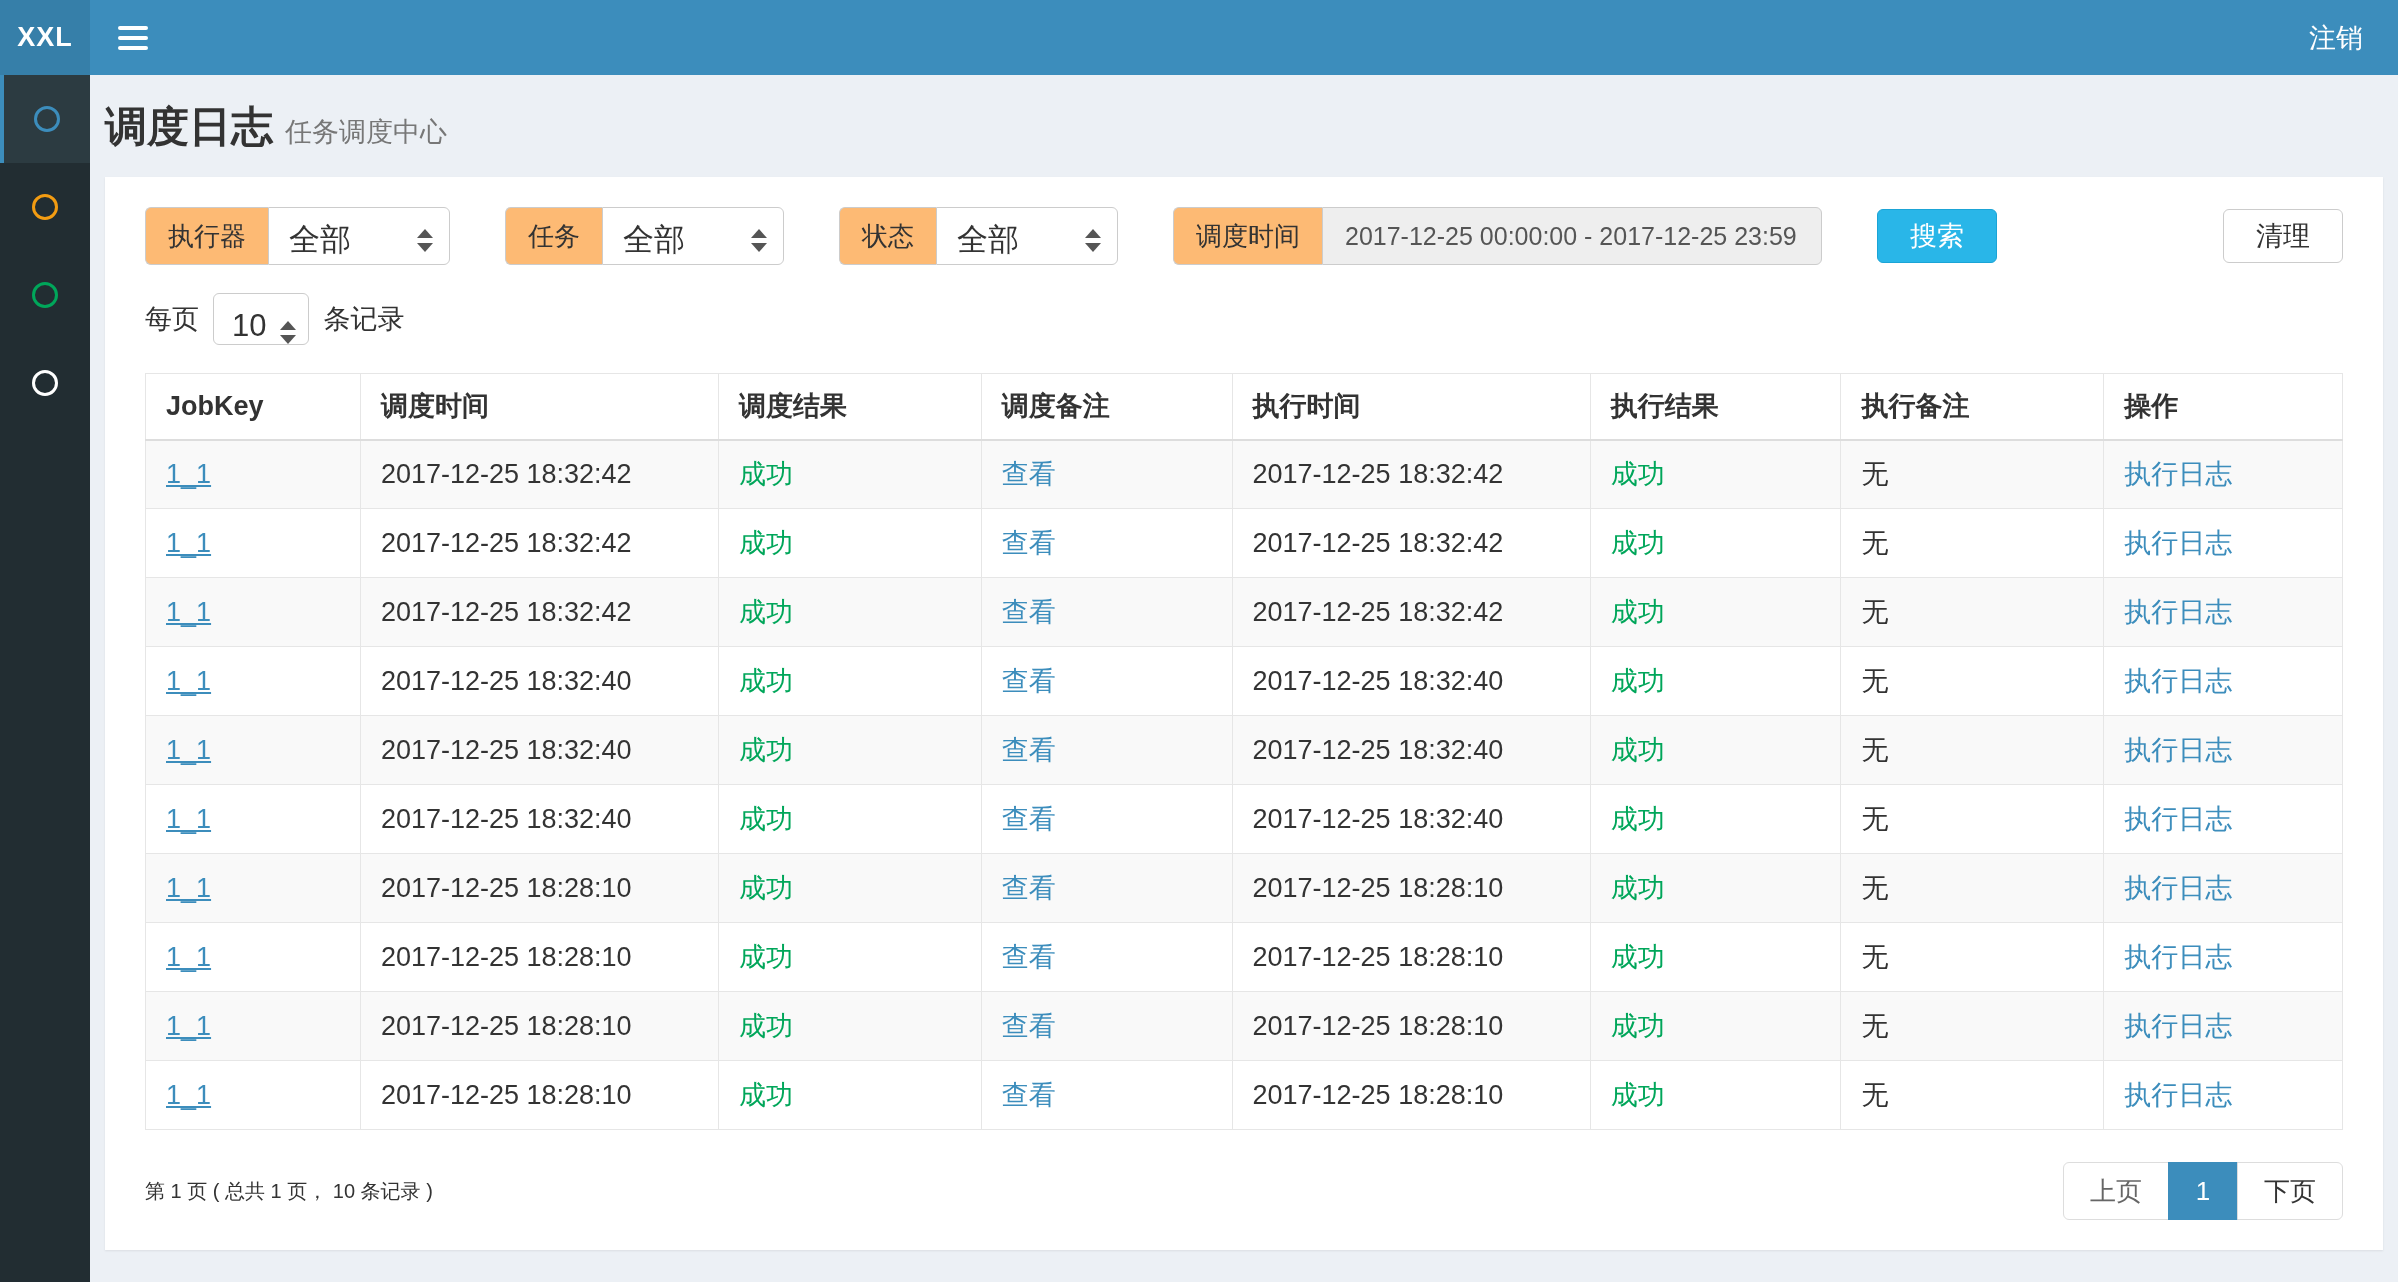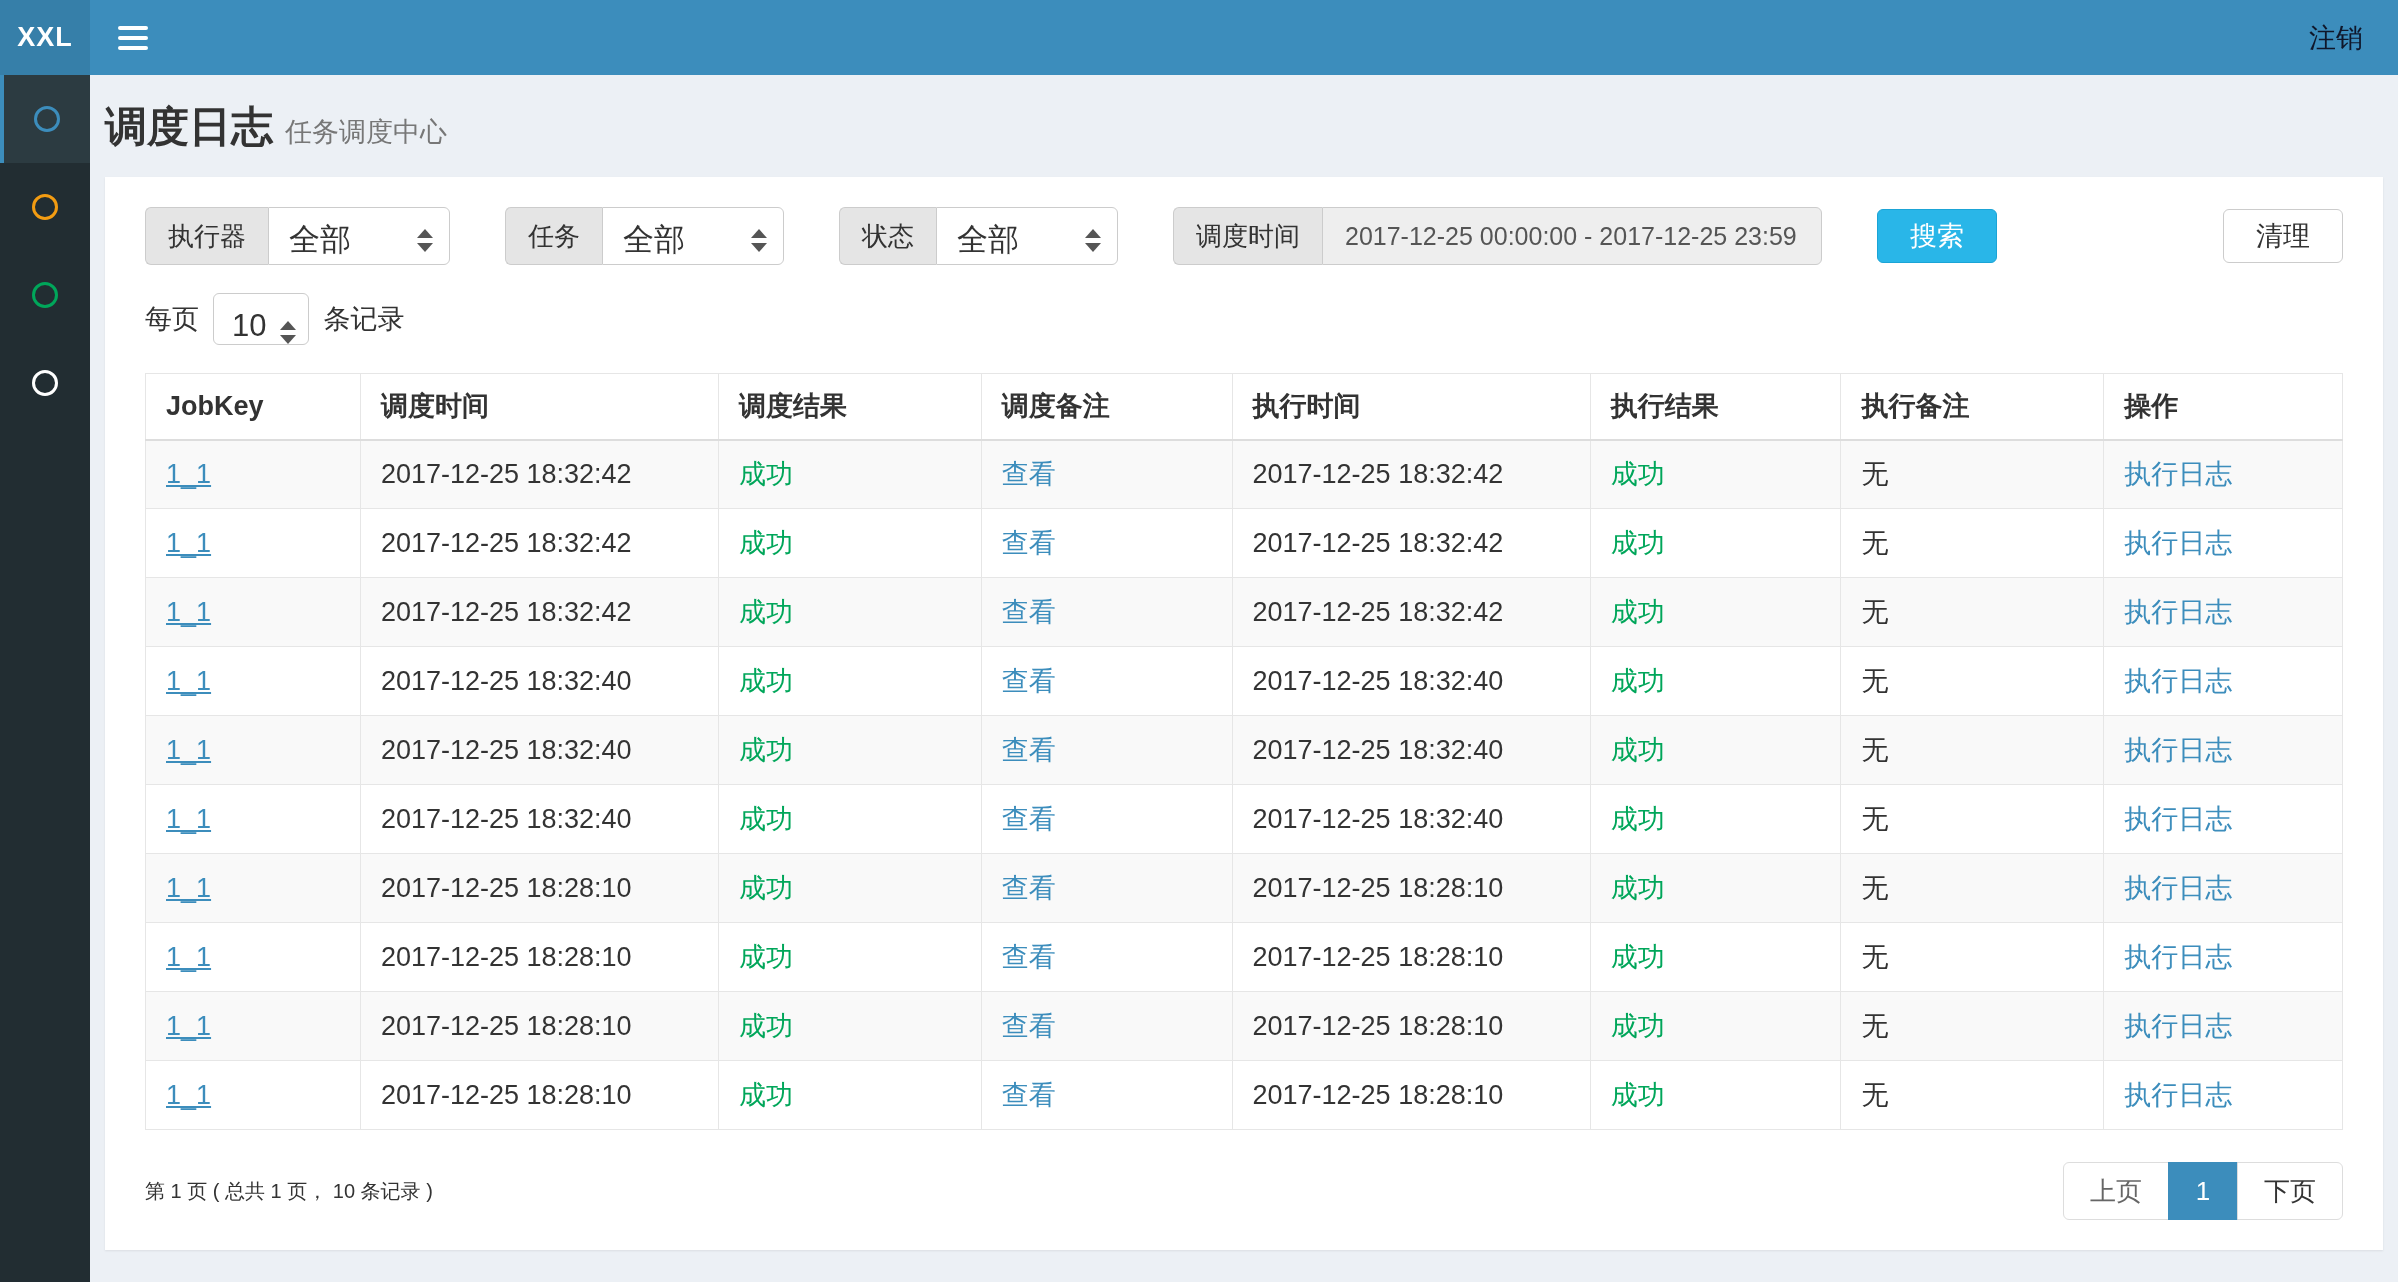--- a/index.html
+++ b/index.html
@@ -19,21 +19,21 @@
     display: flex; align-items: center; justify-content: center;
     font-size: 27px; font-weight: bold; letter-spacing: 1px;
   }
   .hamburger {
     width: 85px; display: flex; flex-direction: column;
     align-items: center; justify-content: center; gap: 6px; cursor: pointer;
   }
   .hamburger i { display: block; width: 30px; height: 4px; background: #fff; border-radius: 2px; }
   .navbar-right {
     margin-left: auto; display: flex; align-items: center;
-    padding-right: 35px; color: #0f172a; font-size: 27px; cursor: pointer;
+    padding-right: 35px; color: #ffffff; font-size: 27px; cursor: pointer;
   }
 
   
   .sidebar {
     position: absolute; top: 75px; left: 0; bottom: 0; width: 90px;
     background: #222d32;
   }
   .sidebar-item {
     height: 88px; display: flex; align-items: center; justify-content: center;
     cursor: pointer;
@@ -52,21 +52,21 @@
 
   .box {
     background: #fff; margin: 0 15px; padding: 30px 40px 30px 40px;
     min-height: 1050px; box-shadow: 0 1px 2px rgba(0,0,0,.08);
   }
 
   
   .filter-row { display: flex; align-items: center; }
   .input-group { display: flex; align-items: stretch; }
   .input-addon {
-    border: 1px solid #ccc; border-right: none; background: #e5e5e5;
+    border: 1px solid #ccc; border-right: none; background: #fdba74;
     padding: 0 22px; height: 58px; line-height: 56px; font-size: 26px;
     color: #333; border-radius: 6px 0 0 6px; white-space: nowrap;
   }
   .select-box {
     border: 1px solid #ccc; background: #fff; height: 58px;
     display: flex; align-items: center; padding: 8px 16px 0 20px;
     font-size: 31px; color: #333; border-radius: 0 6px 6px 0;
     min-width: 182px; cursor: pointer;
   }
   .spinner { display: inline-flex; flex-direction: column; gap: 5px; margin-left: auto; padding-left: 26px; }

